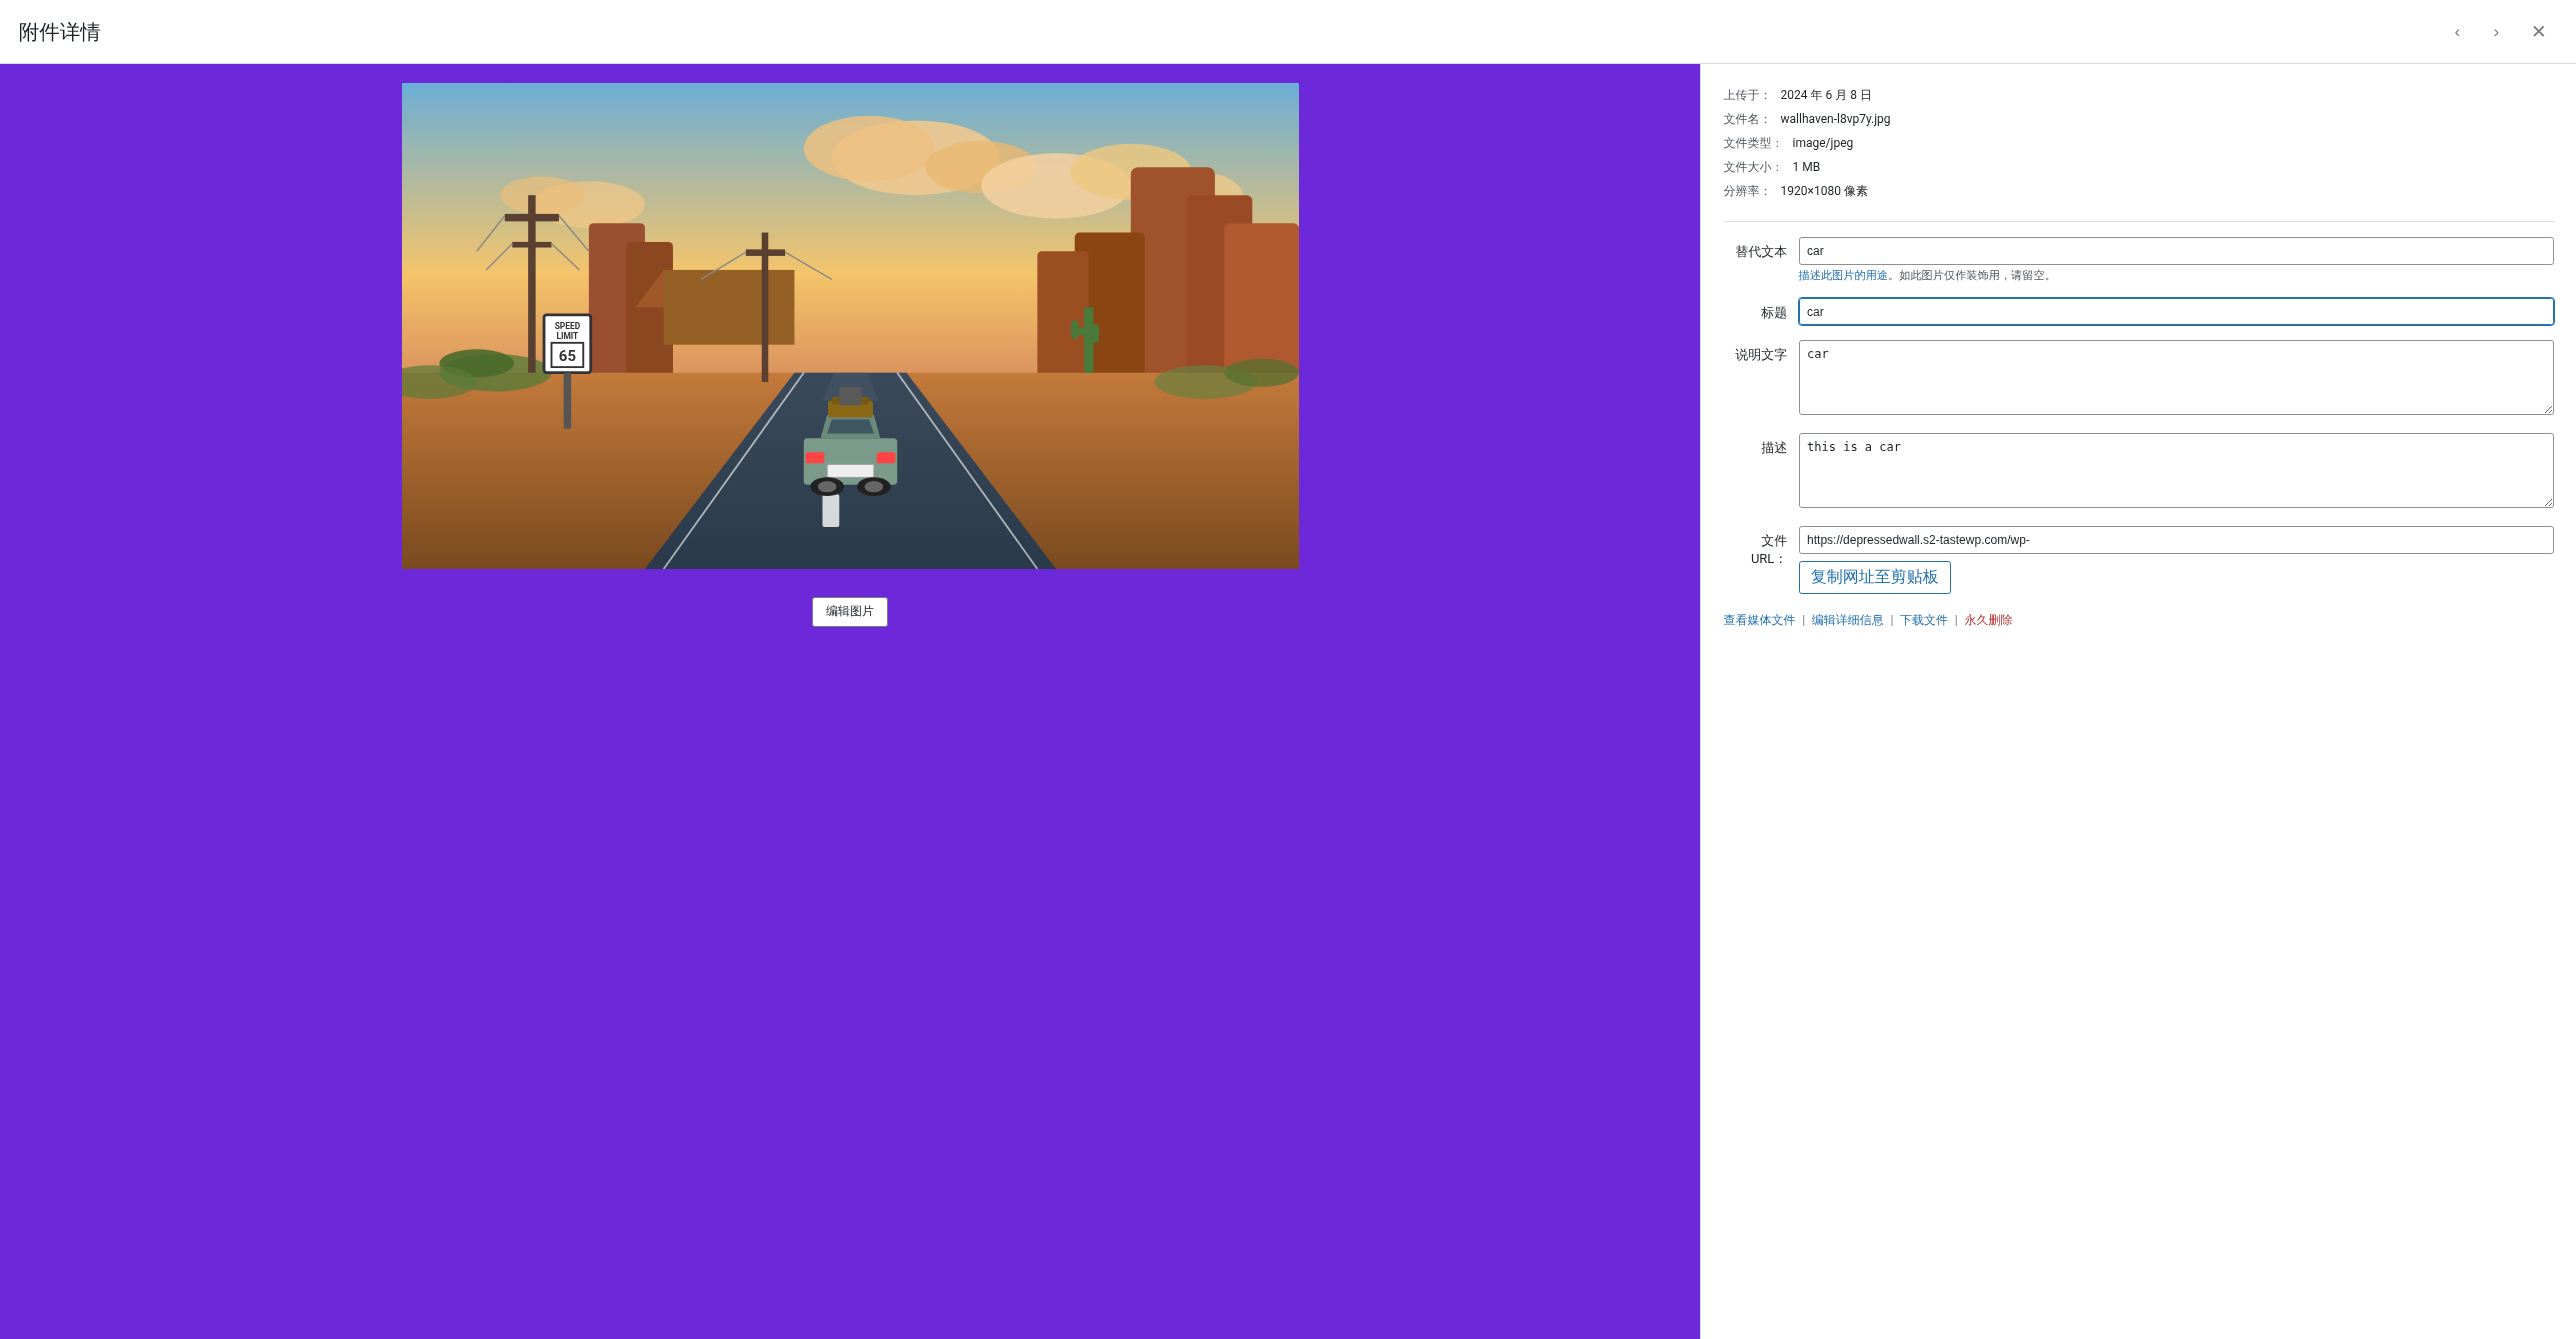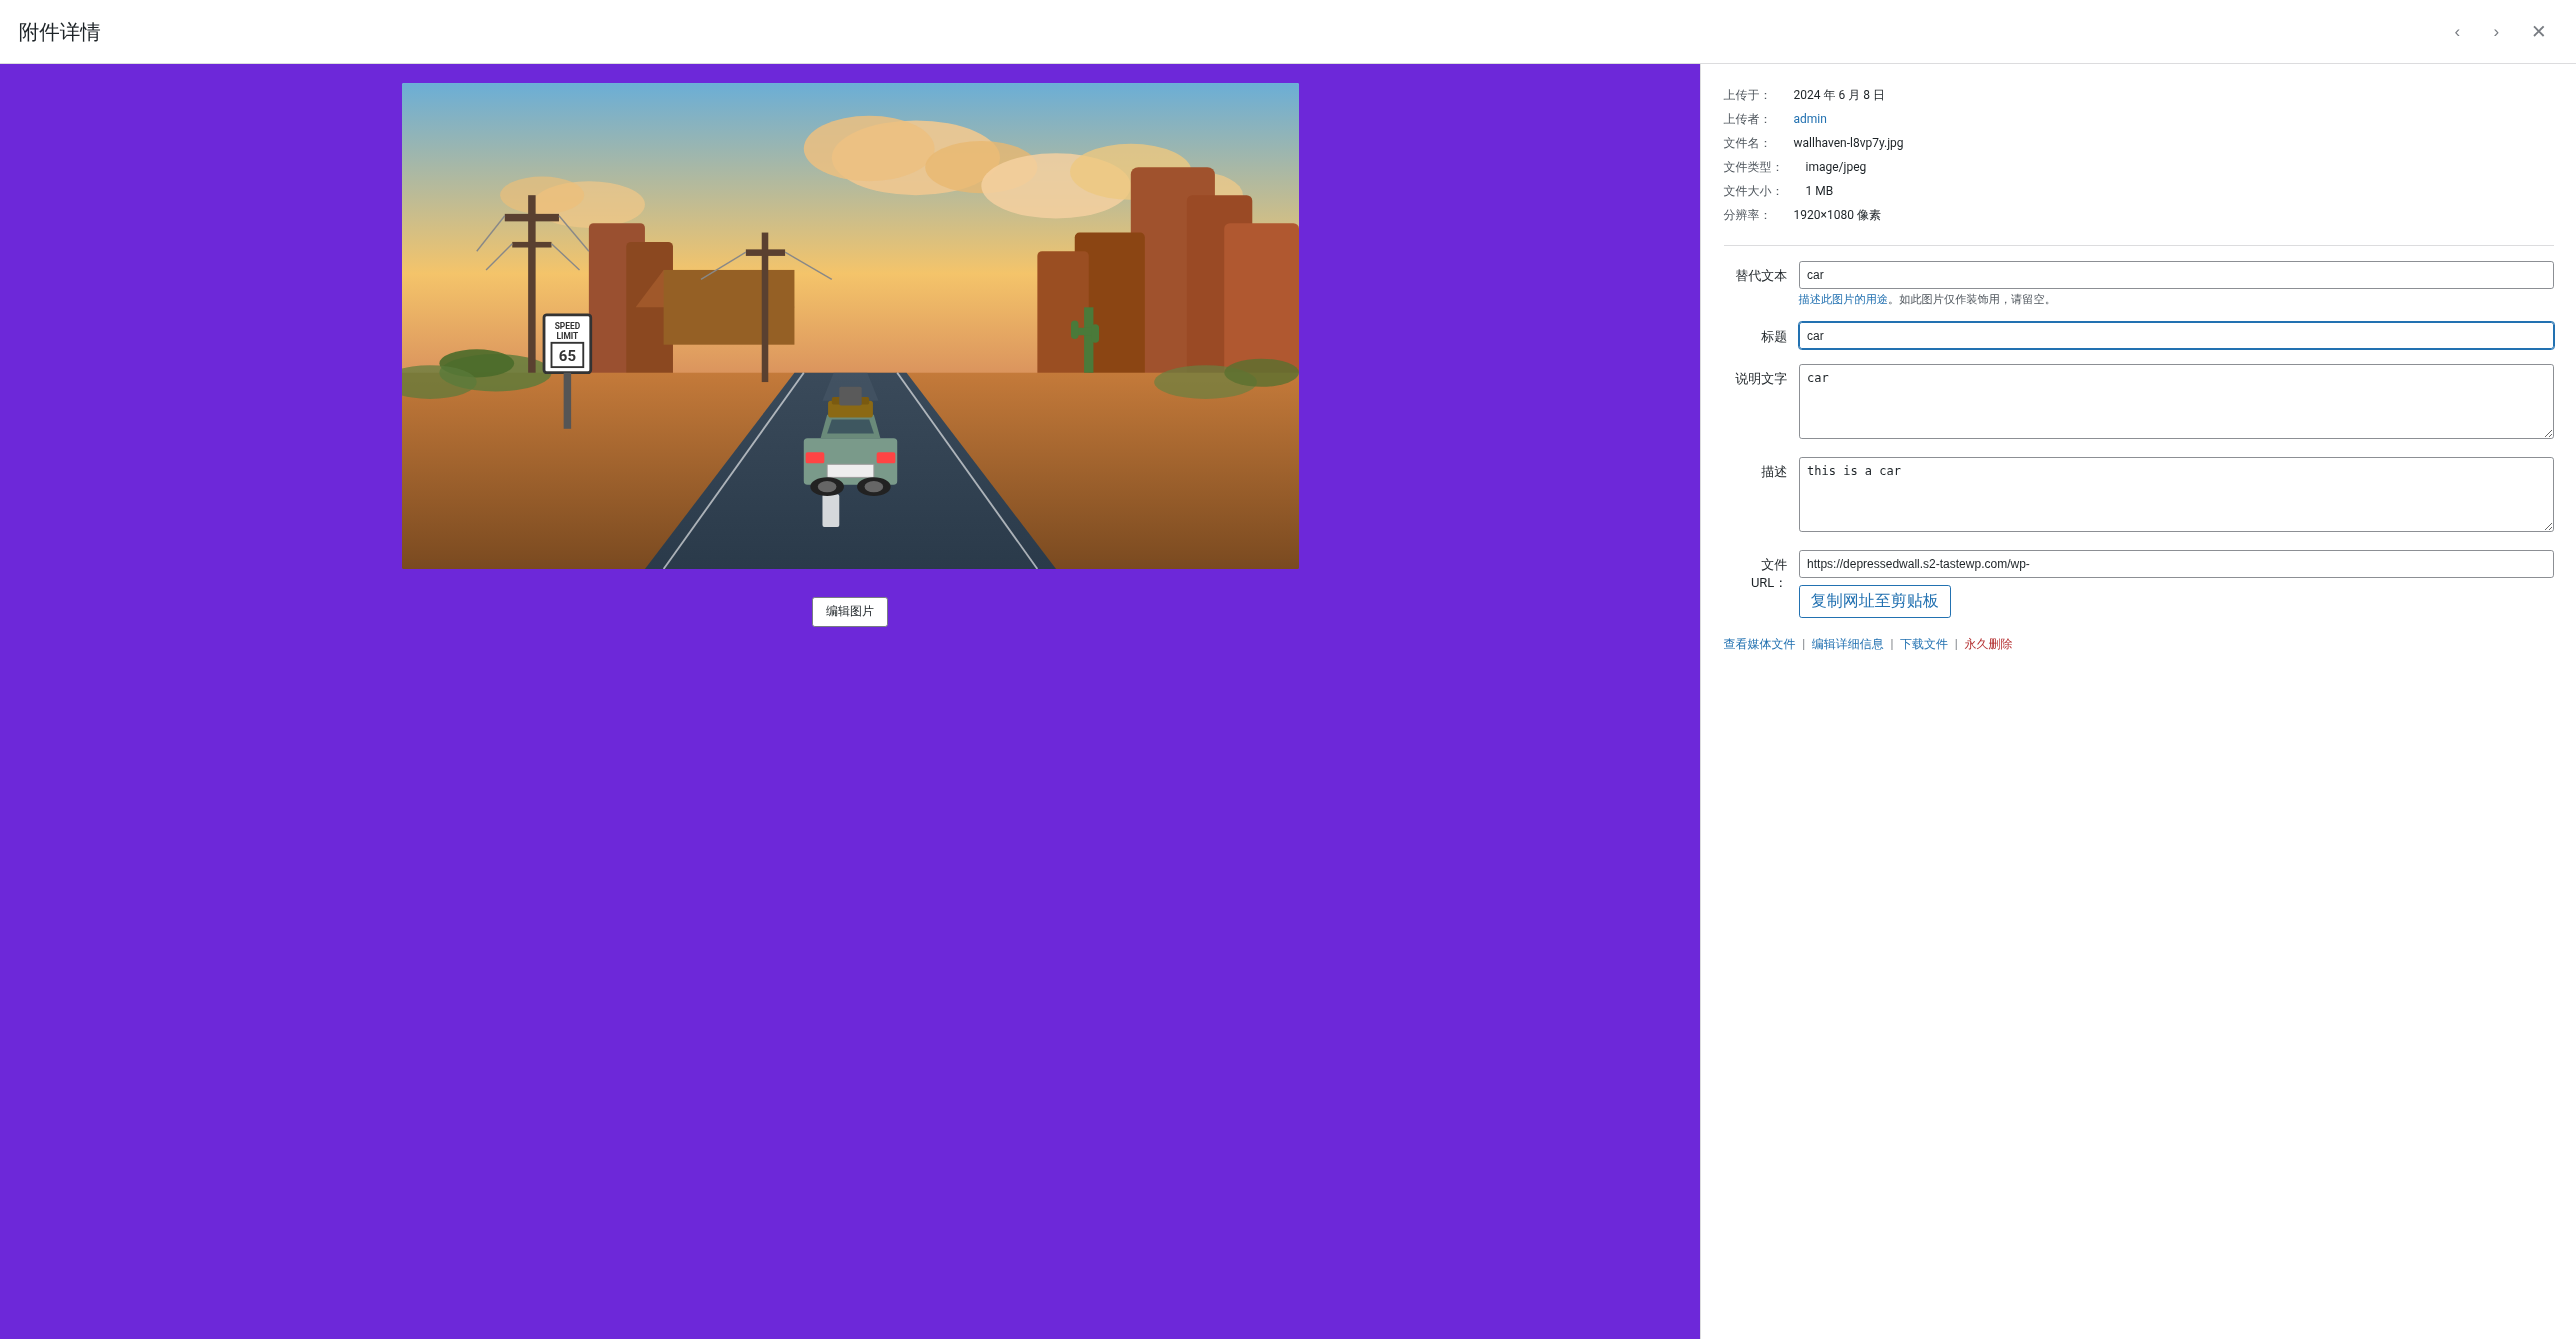--- a/index.html
+++ b/index.html
@@ -117,21 +117,21 @@
       background: #fff;
       border-left: 0.9px solid #dcdcde;
       overflow-y: auto;
     }
     .file-meta {
       margin-bottom: 18.7px;
       line-height: 2;
     }
     .file-meta-row {
       display: flex;
-      gap: 22px;
+      gap: 9px;
       font-size: 12px;
     }
     .meta-label {
       color: #50575e;
       white-space: nowrap;
     }
     .meta-value {
       color: #1d2327;
     }
     .meta-link {
@@ -371,24 +371,20 @@
     </div>
 
     <div class="info-panel">
 
       <div class="file-meta">
         <div class="file-meta-row">
           <span class="meta-label">上传于：</span>
           <span class="meta-value">2024 年 6 月 8 日</span>
         </div>
         <div class="file-meta-row">
-          <span class="meta-label">上传者：</span>
-          <a class="meta-link" href="#">admin</a>
-        </div>
-        <div class="file-meta-row">
           <span class="meta-label">文件名：</span>
           <span class="meta-value">wallhaven-l8vp7y.jpg</span>
         </div>
         <div class="file-meta-row">
           <span class="meta-label">文件类型：</span>
           <span class="meta-value">image/jpeg</span>
         </div>
         <div class="file-meta-row">
           <span class="meta-label">文件大小：</span>
           <span class="meta-value">1 MB</span>

